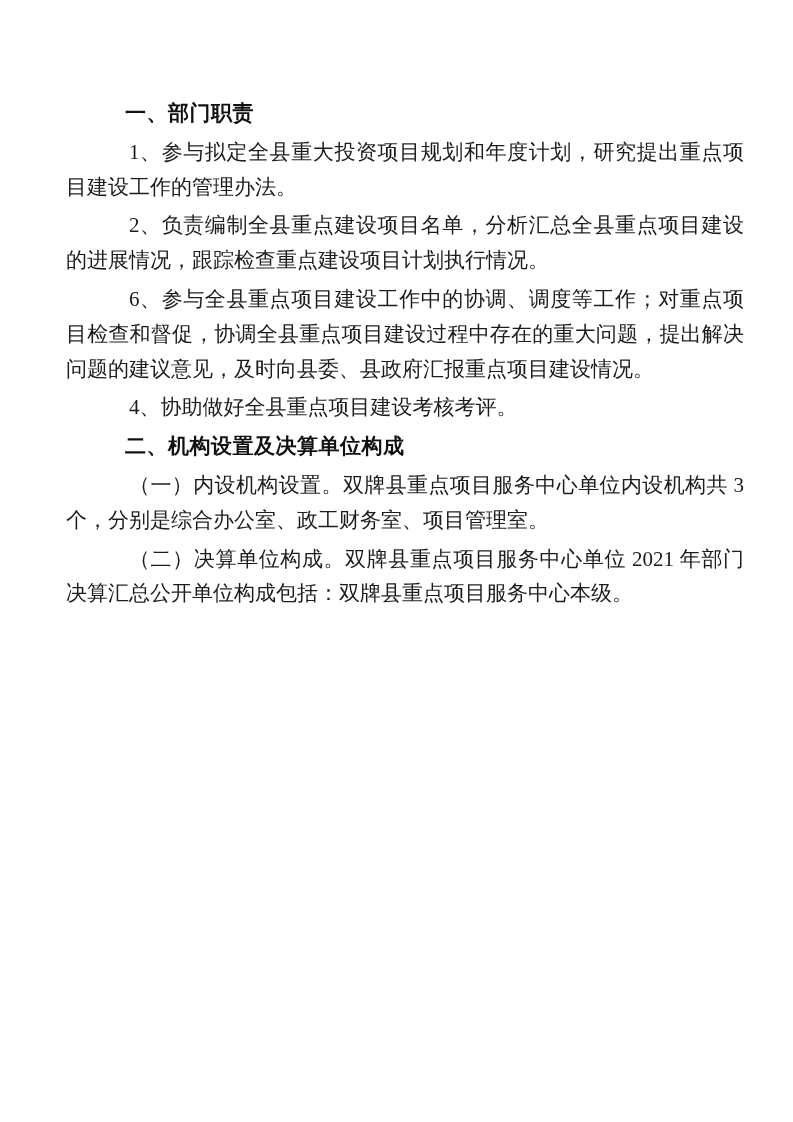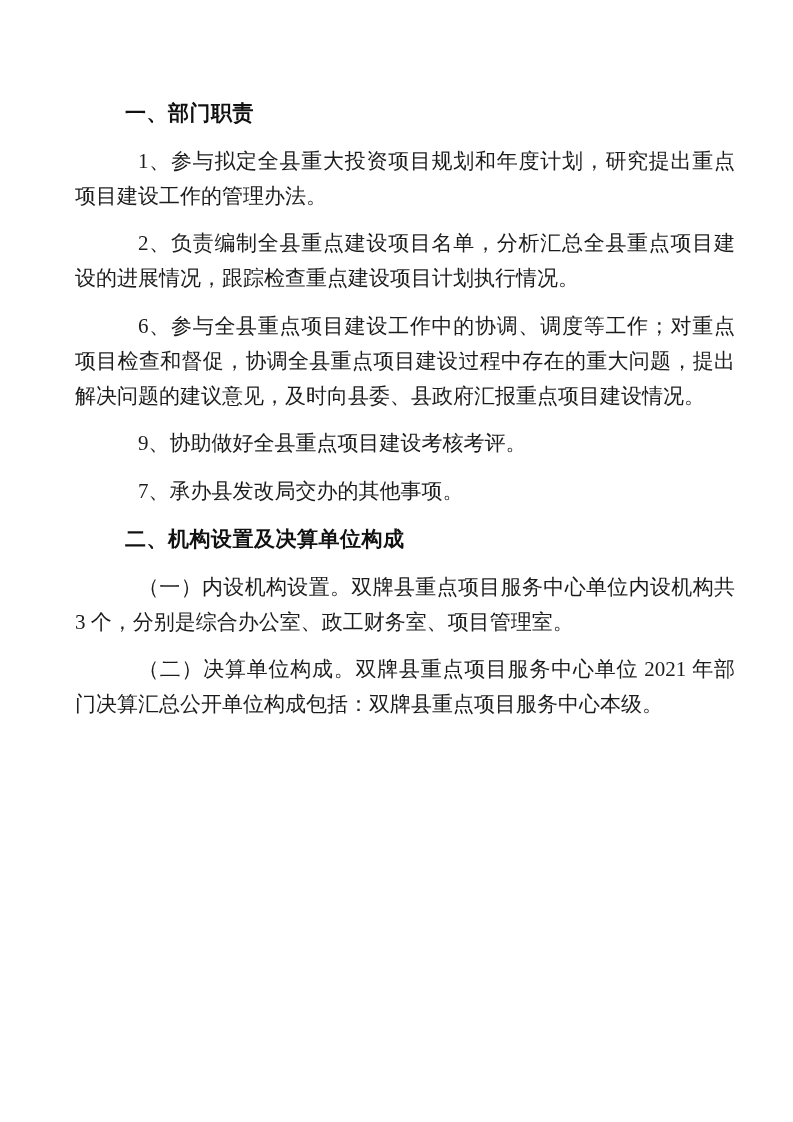--- a/index.html
+++ b/index.html
@@ -26,21 +26,21 @@
     padding: 0;
     font-family: "DejaVu Sans", "Liberation Sans", sans-serif;
     font-weight: 700;
     font-size: 21px;
     line-height: 34.8px;
     text-indent: 3em;
     color: #111111;
     letter-spacing: 0.5px;
   }
   .body-para {
-    margin: 13px;
+    margin: 4px;
     padding: 0;
     text-indent: 3em;
     text-align: justify;
     text-justify: inter-character;
     word-break: break-all;
     overflow-wrap: anywhere;
   }
 </style>
 </head>
 <body>
@@ -50,23 +50,22 @@
   <h2 class="sec-heading">一、部门职责</h2>
 
   <p class="body-para">1、参与拟定全县重大投资项目规划和年度计划，研究提出重点项目建设工作的管理办法。</p>
 
   <p class="body-para">2、负责编制全县重点建设项目名单，分析汇总全县重点项目建设的进展情况，跟踪检查重点建设项目计划执行情况。</p>
 
   <p class="body-para">6、参与全县重点项目建设工作中的协调、调度等工作；对重点项目检查和督促，协调全县重点项目建设过程中存在的重大问题，提出解决问题的建议意见，及时向县委、县政府汇报重点项目建设情况。</p>
 
 
 
-  <p class="body-para">9、协助做好全县重点项目建设考核考评。</p>
+  <p class="body-para">4、协助做好全县重点项目建设考核考评。</p>
 
-  <p class="body-para">7、承办县发改局交办的其他事项。</p>
 
   <h2 class="sec-heading">二、机构设置及决算单位构成</h2>
 
   <p class="body-para">（一）内设机构设置。双牌县重点项目服务中心单位内设机构共 3 个，分别是综合办公室、政工财务室、项目管理室。</p>
 
   <p class="body-para">（二）决算单位构成。双牌县重点项目服务中心单位 2021 年部门决算汇总公开单位构成包括：双牌县重点项目服务中心本级。</p>
 
 </div>
 
 </body></html>

